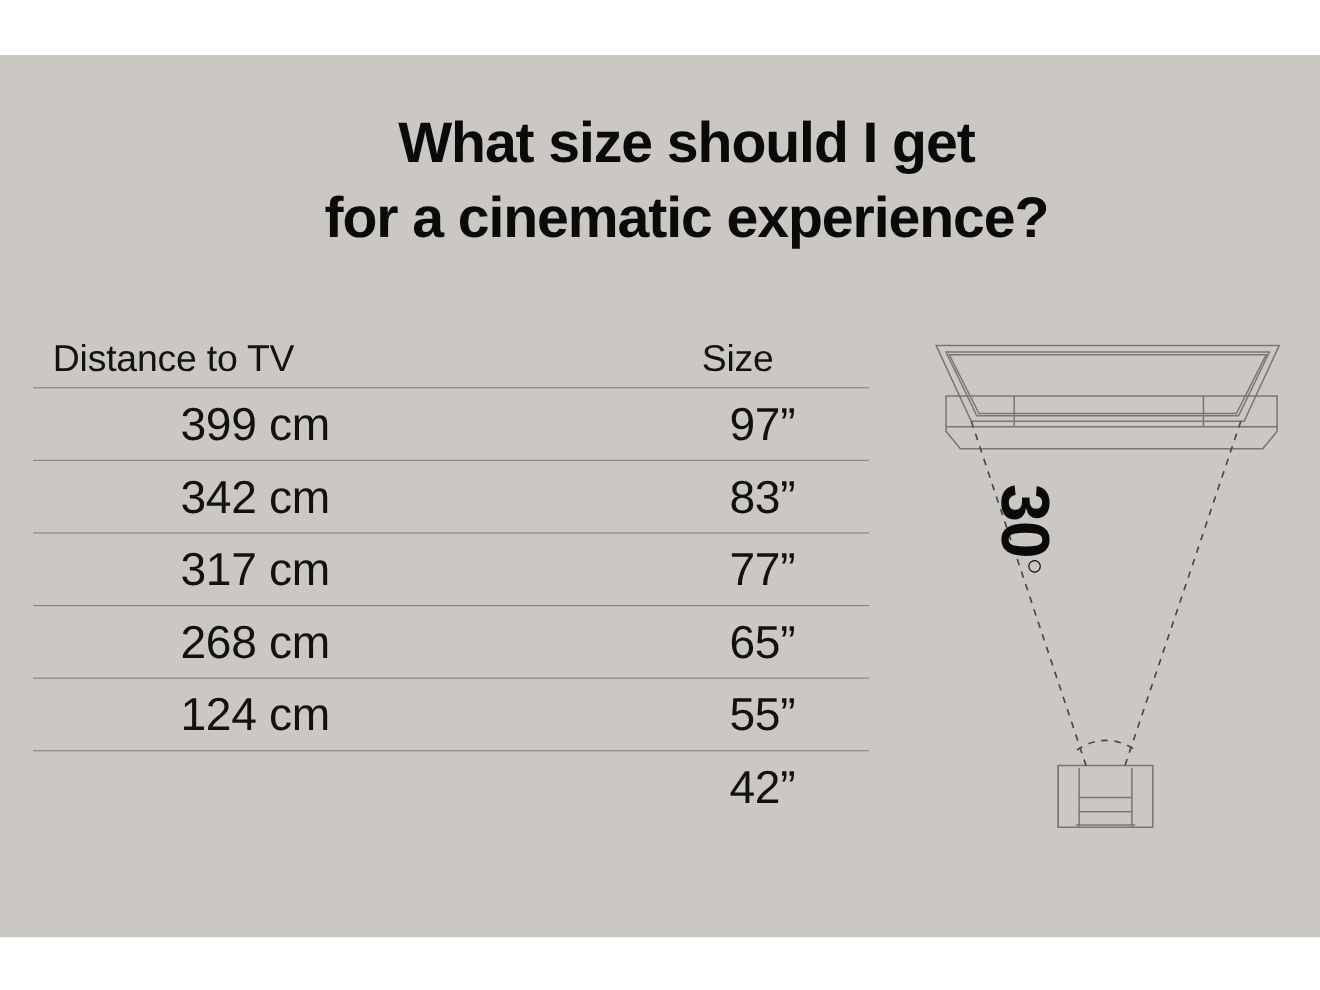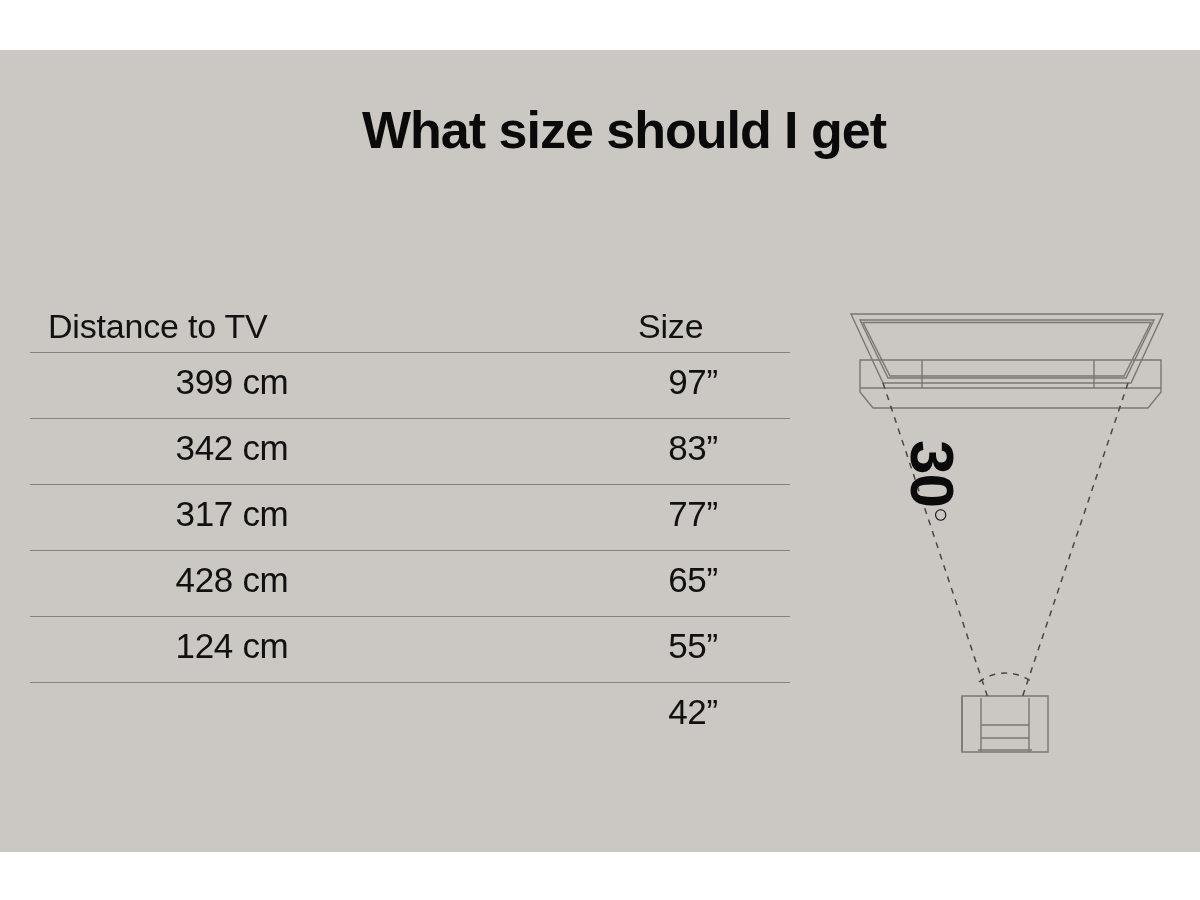--- a/index.html
+++ b/index.html
@@ -79,21 +79,21 @@
     opacity: .75;
   }
 
   .row {
     position: relative;
     height: 65px;
   }
   .cell {
     position: absolute;
     top: 9px;
-    font-size: 35px;
+    font-size: 42px;
     color: #111111;
     letter-spacing: -0.3px;
     white-space: nowrap;
     text-align: center;
   }
   .cell-distance {
     left: 72px;
     width: 260px;
   }
   .cell-size {
@@ -133,20 +133,21 @@
 </style>
 </head>
 <body>
 
 <div class="canvas">
 
   <div class="panel"></div>
 
   <div class="title">
     <span class="line">What size should I get</span>
+    <span class="line">for a cinematic experience?</span>
   </div>
 
   <div class="table">
 
     <div class="thead">
       <div class="th th-distance">Distance to TV</div>
       <div class="th th-size">Size</div>
     </div>
 
     <div class="rule"></div>
@@ -162,21 +163,21 @@
     </div>
 
     <div class="rule"></div>
     <div class="row">
       <div class="cell cell-distance">317 cm</div>
       <div class="cell cell-size">77”</div>
     </div>
 
     <div class="rule"></div>
     <div class="row">
-      <div class="cell cell-distance">428 cm</div>
+      <div class="cell cell-distance">268 cm</div>
       <div class="cell cell-size">65”</div>
     </div>
 
     <div class="rule"></div>
     <div class="row">
       <div class="cell cell-distance">124 cm</div>
       <div class="cell cell-size">55”</div>
     </div>
 
     <div class="rule"></div>

